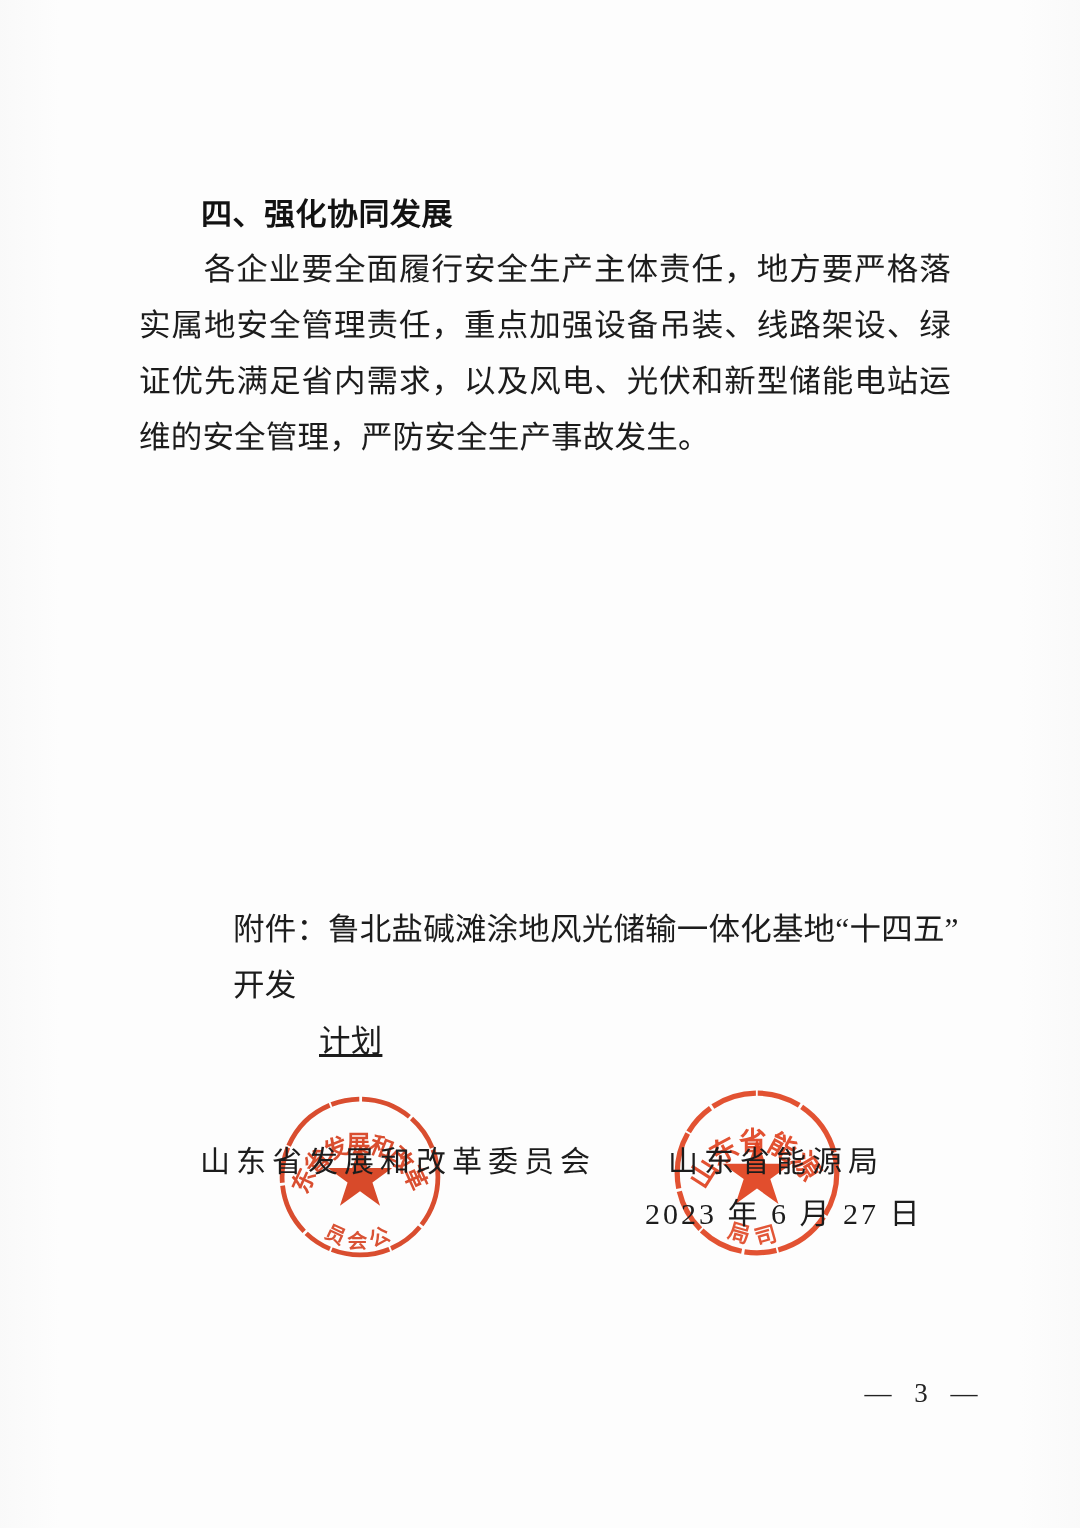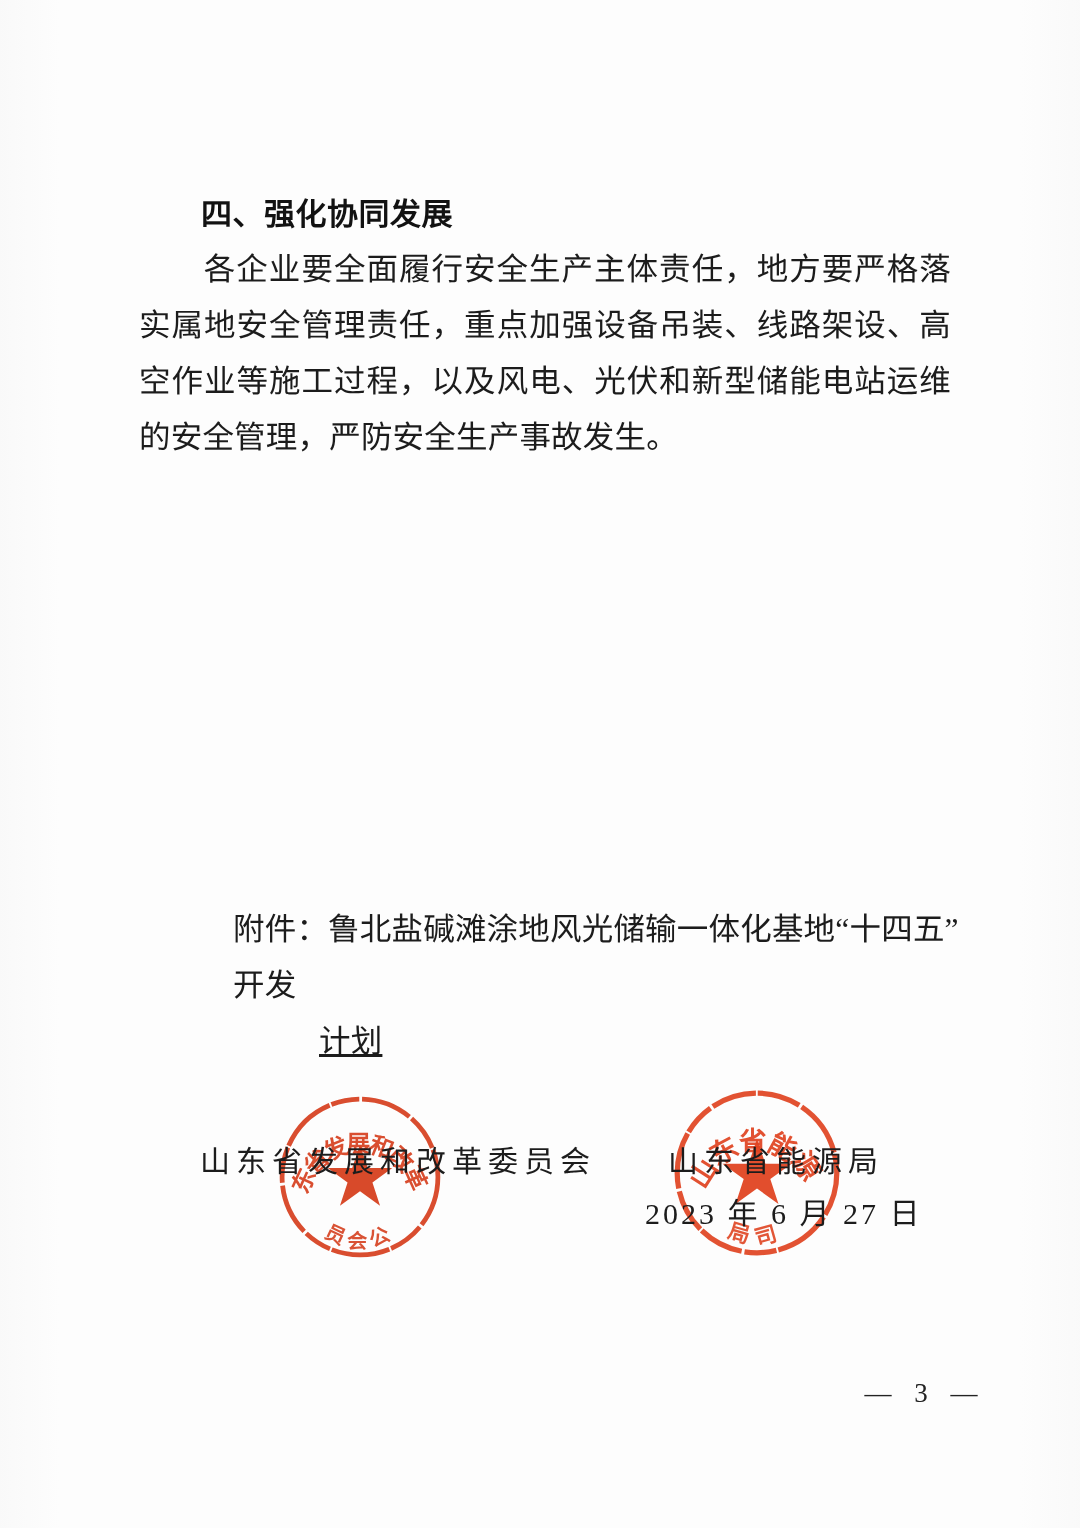--- a/index.html
+++ b/index.html
@@ -131,21 +131,21 @@
 <body>
 
 <div class="page">
 
   <div class="body-col">
 
     <h2 class="section-heading">四、强化协同发展</h2>
 
 
 
-    <p class="para"><span class="indent2"></span><span>各企业要全面履行安全生产主体责任，地方要严格落实属地安全管理责任，重点加强设备吊装、线路架设、高空作业等施工过程，以及风电、光伏和新型储能电站运维的安全管理，严防安全生产事故发生。</span></p>
+    <p class="para"><span class="indent2"></span><span>各企业要全面履行安全生产主体责任，地方要严格落实属地安全管理责任，重点加强设备吊装、线路架设、绿证优先满足省内需求，以及风电、光伏和新型储能电站运维的安全管理，严防安全生产事故发生。</span></p>
 
   </div>
 
   <div class="attachment">
     <span>附件：鲁北盐碱滩涂地风光储输一体化基地“十四五”开发</span>
     <span class="cont">计划</span>
   </div>
 
   <div class="sign-area">
 

